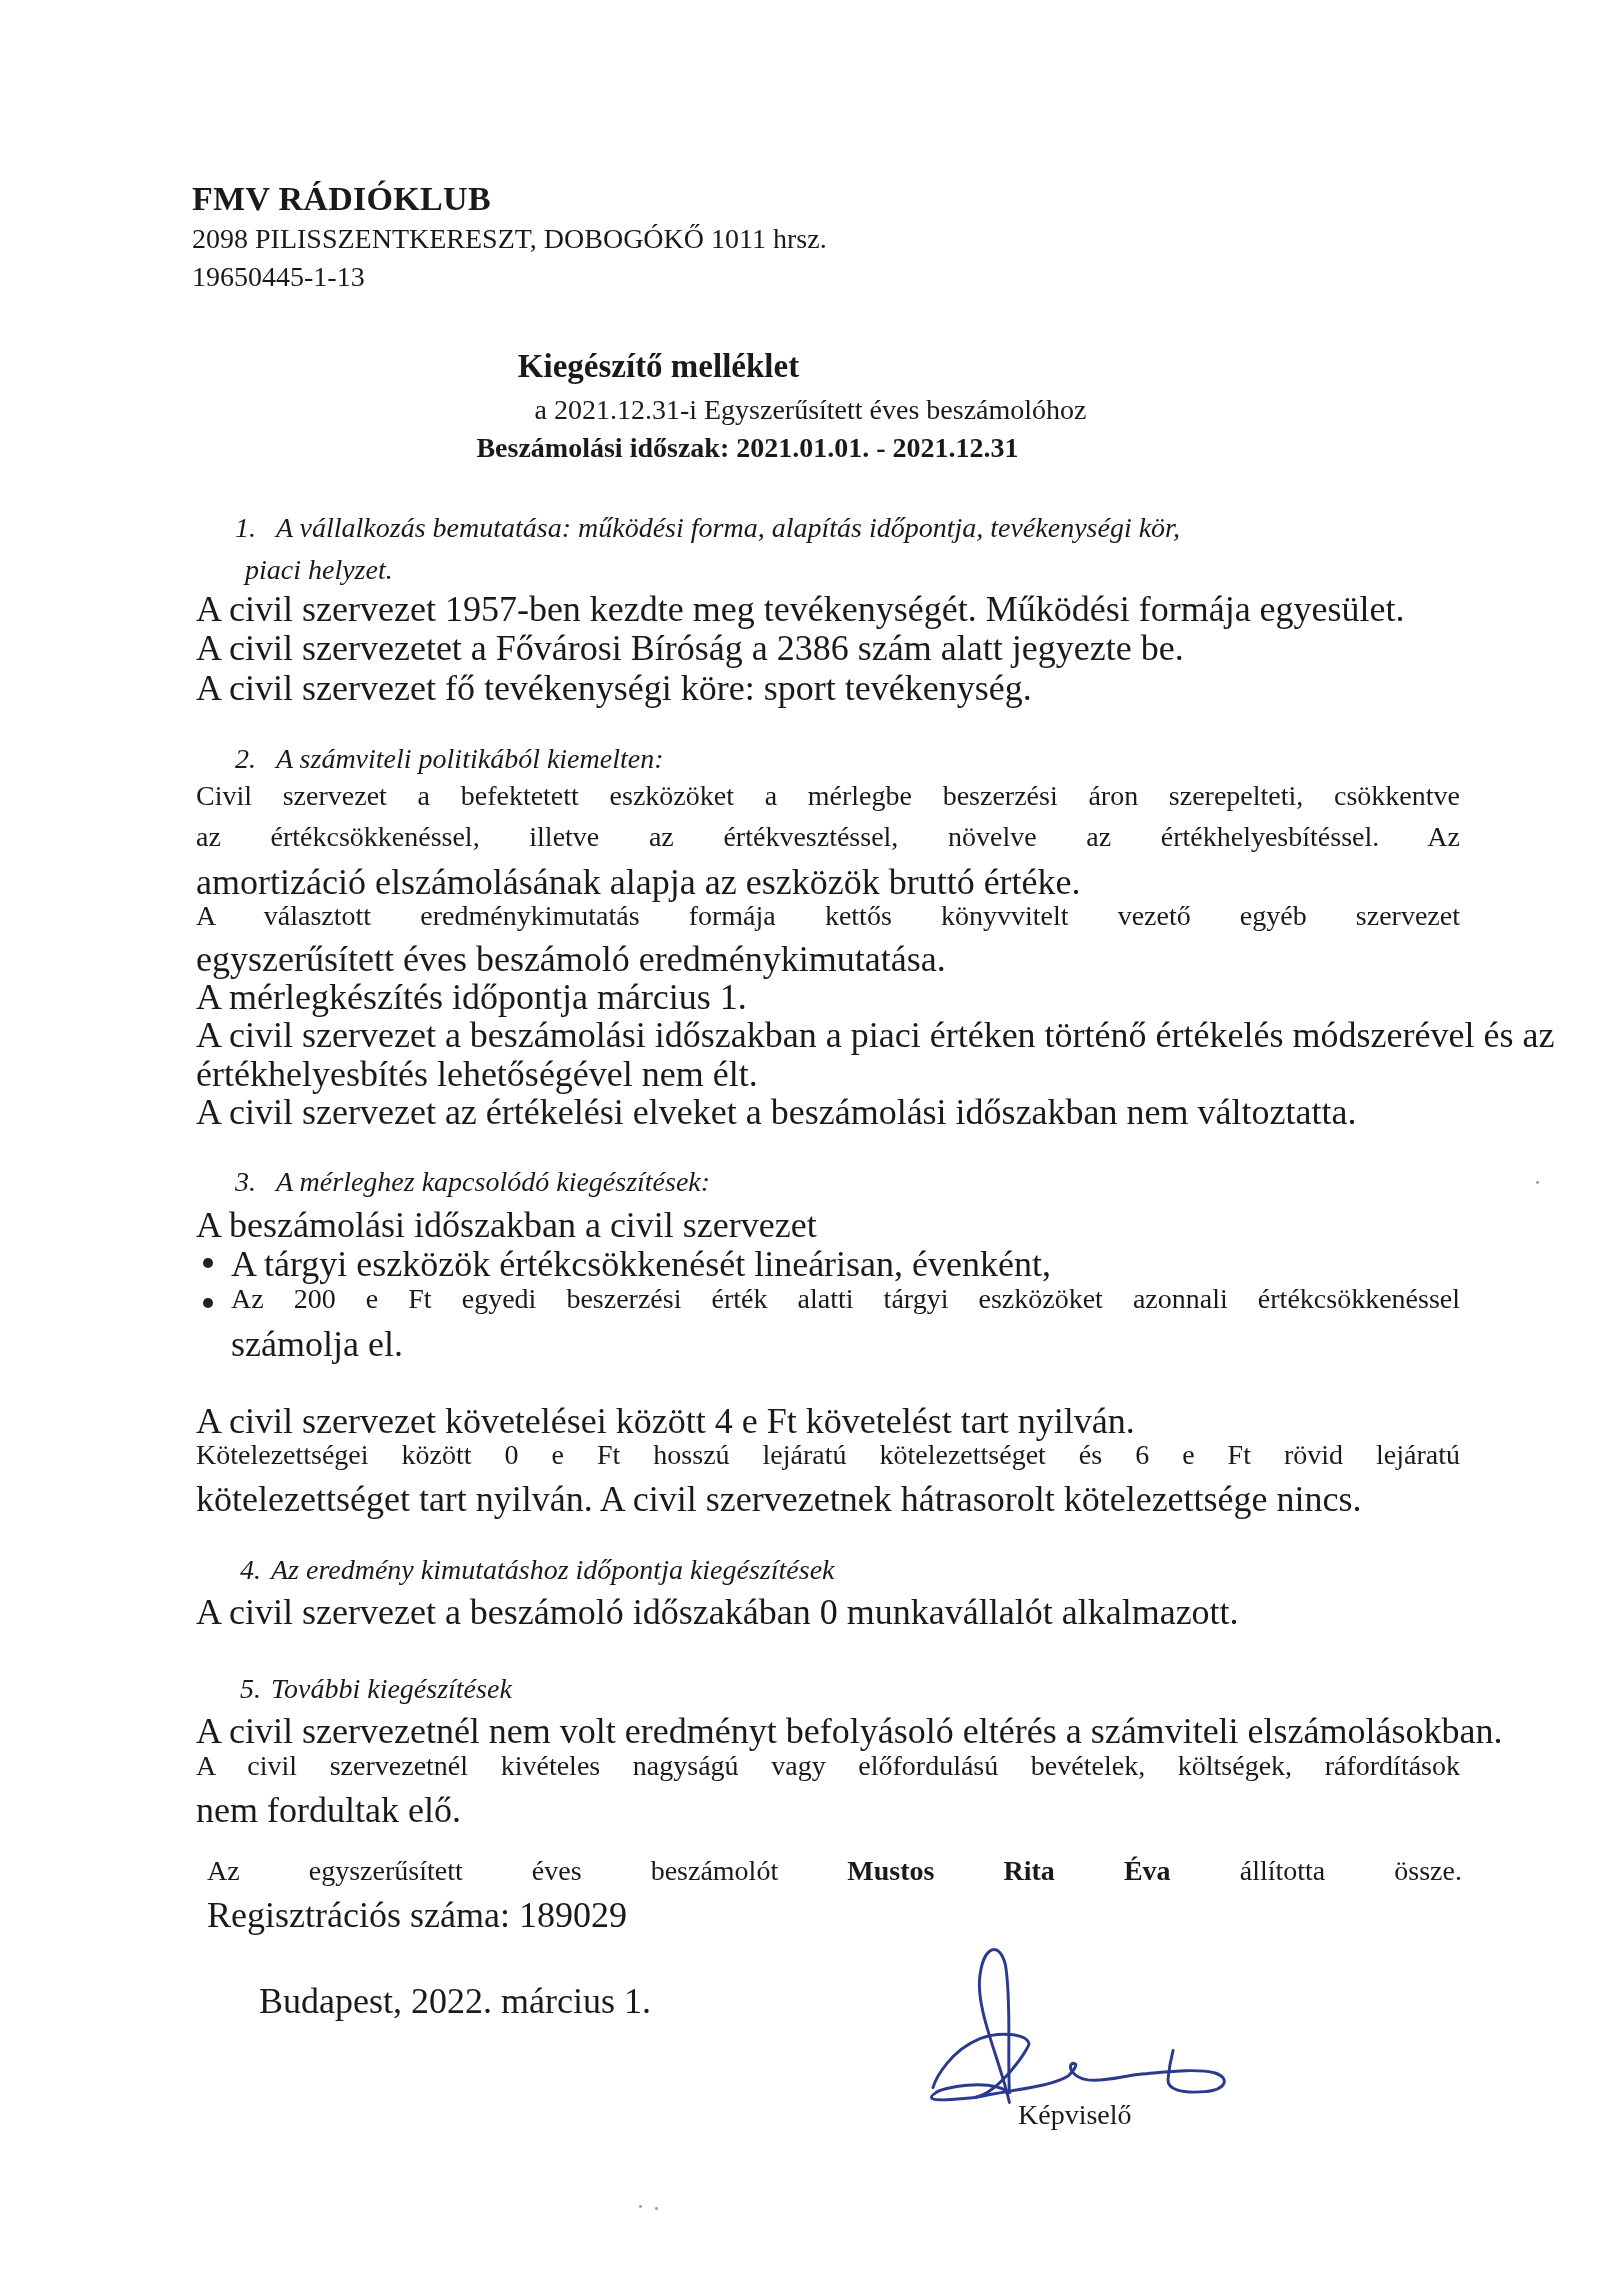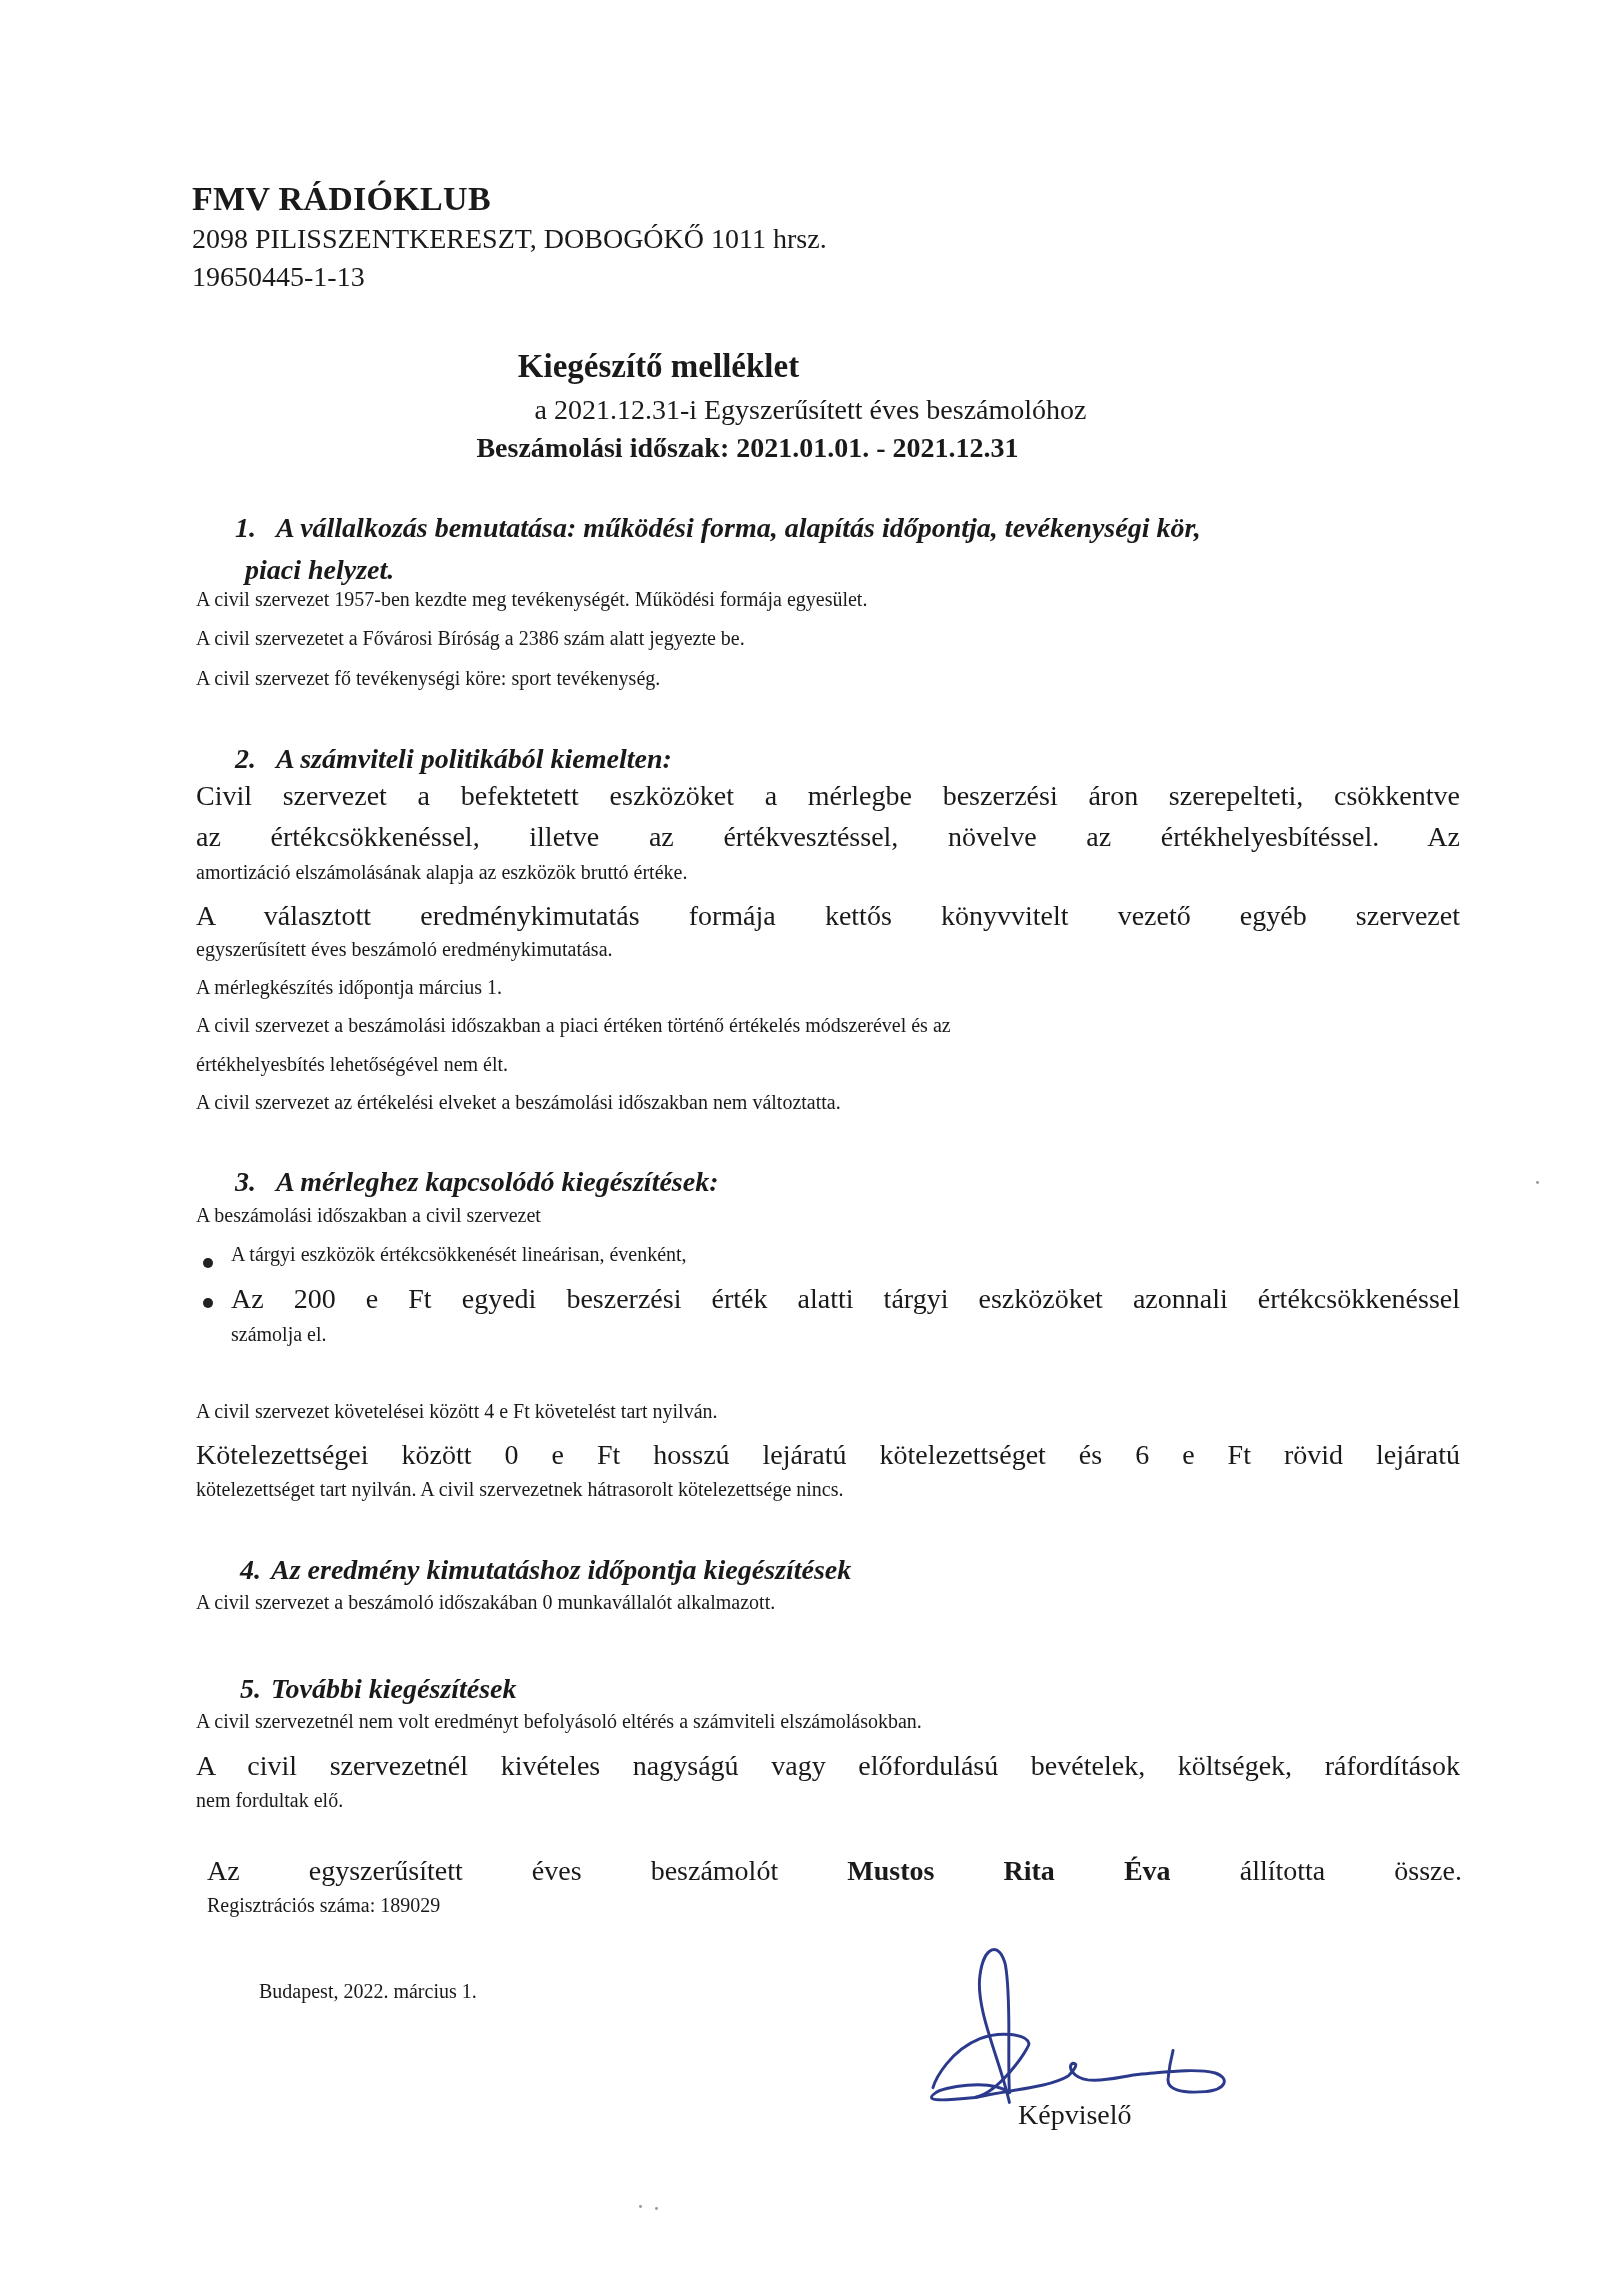--- a/index.html
+++ b/index.html
@@ -5,23 +5,23 @@
     html, body { margin: 0; padding: 0; background: #ffffff; }
     body { width: 1621px; height: 2292px; position: relative; overflow: hidden;
       font-family: "Liberation Serif", "DejaVu Serif", serif; color: #1a1a1a; }
     .page { position: absolute; left: 0; top: 0; width: 1621px; height: 2292px; }
     .abs { position: absolute; white-space: nowrap; }
     .org-name { left: 192px; top: 180px; font-size: 34px; font-weight: bold; letter-spacing: 0.3px; }
     .org-line { left: 192px; font-size: 28px; }
     .title { left: 0; width: 1317px; text-align: center; font-size: 33px; font-weight: bold; top: 348px; }
     .subtitle { left: 0; width: 1621px; text-align: center; font-size: 28px; top: 394px; }
     .period { left: 0; width: 1495px; text-align: center; font-size: 28px; font-weight: bold; top: 432px; }
-    .sec-head { font-size: 28px; font-weight: bold; font-style: italic; }
+    .sec-head { font-size: 28px; font-weight: normal; font-style: italic; }
     .sec-num { display: inline-block; width: 41px; }
-    .line { font-size: 20px; left: 196px; }
+    .line { font-size: 36px; left: 196px; }
     .just { left: 196px; width: 1264px; white-space: normal; text-align: justify; text-align-last: justify; font-size: 28px; }
     .bullet-dot { position: absolute; left: 203px; width: 9.8px; height: 9.8px; border-radius: 50%; background: #222; }
     .bold { font-weight: bold; }
     .sig-wrap { position: absolute; left: 882px; top: 1921px; width: 392px; height: 255px; }
     .sig-svg { position: absolute; left: 0; top: 0; width: 392px; height: 255px; }
     .rep-label { position: absolute; left: 1018px; top: 2099px; font-size: 28px; }
     .compiler-row { position: absolute; left: 207px; top: 1855px; width: 1255px; font-size: 28px;
       display: flex; justify-content: space-between; }
     .speck { position: absolute; width: 2.9px; height: 2.9px; background: #999; border-radius: 50%; }
   </style>

